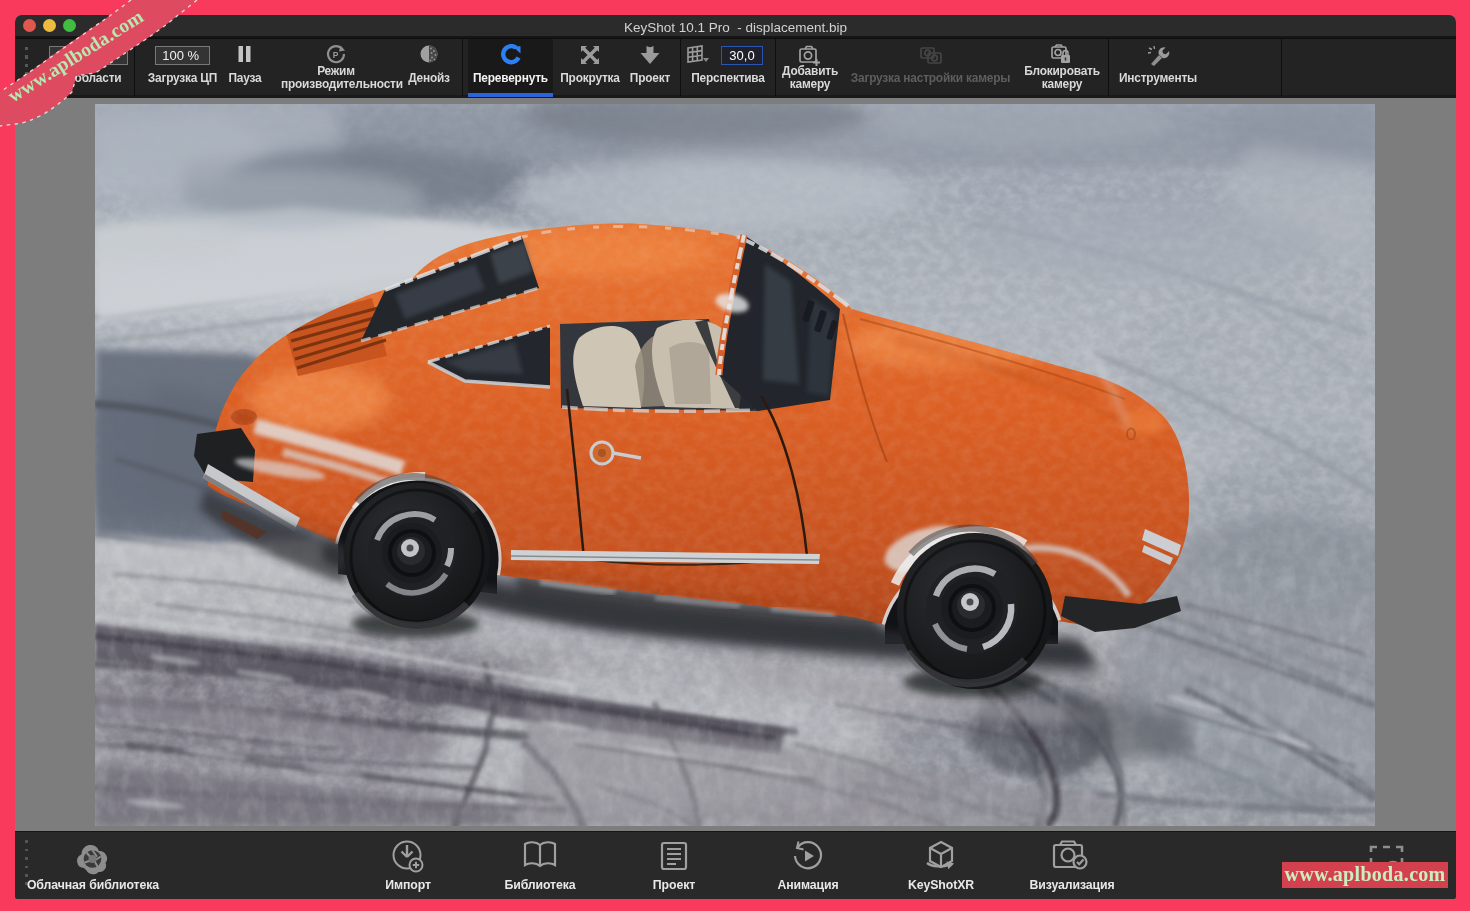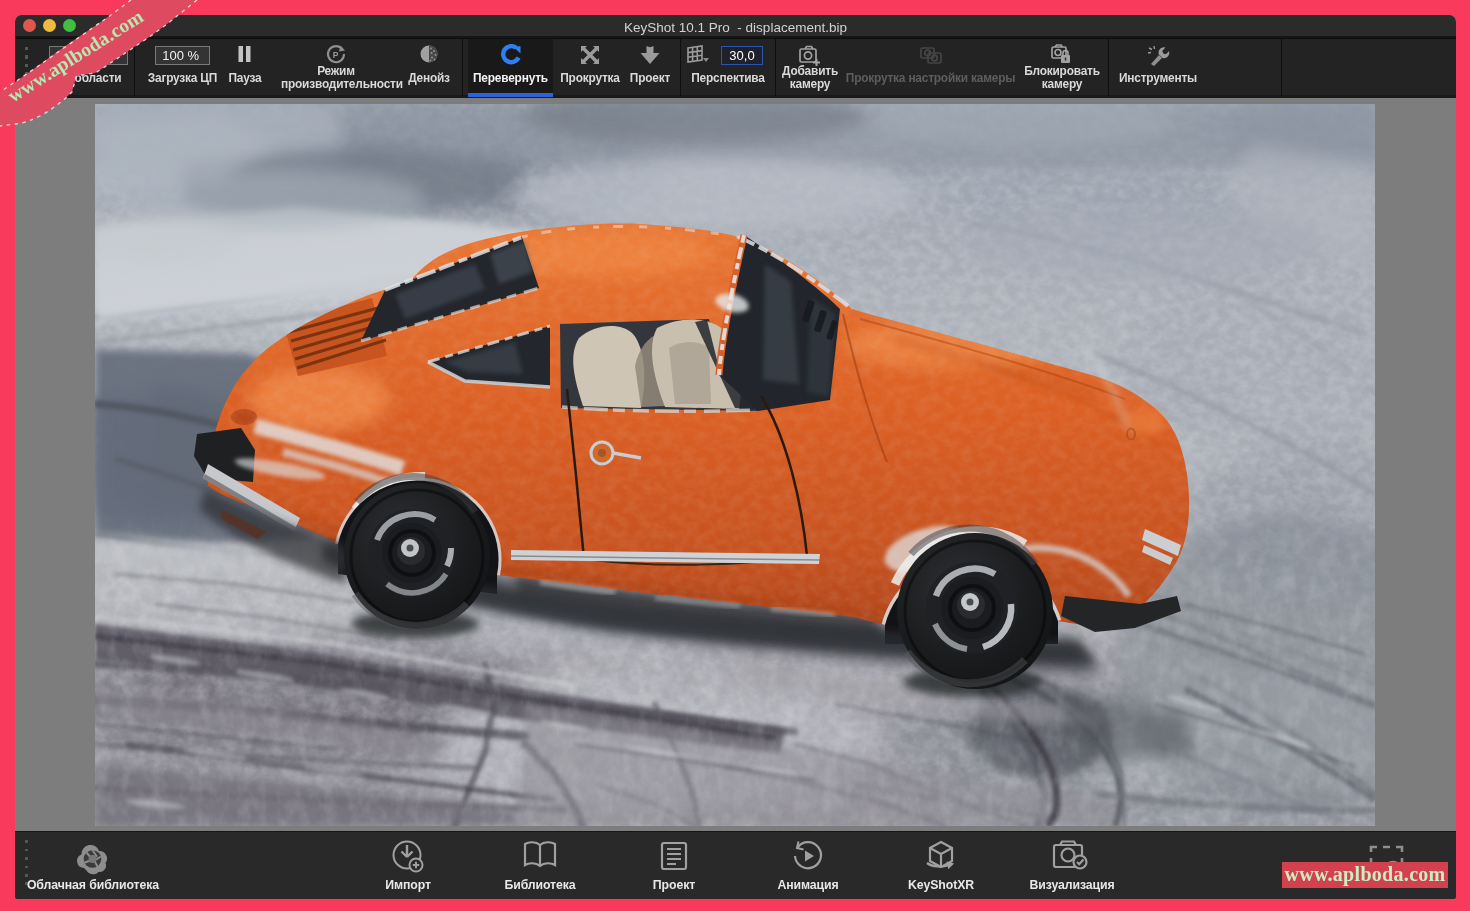--- a/index.html
+++ b/index.html
@@ -148,21 +148,21 @@
       </div>
       <div class="tbtn" style="left:823px; width:185px; color:#5e5e5e;">
         <svg width="26" height="24" viewBox="0 0 26 24">
           <g stroke="#454545" fill="none" stroke-width="1.7">
             <rect x="3" y="4" width="13" height="10" rx="1.5"></rect>
             <circle cx="9.5" cy="9" r="2.8"></circle>
             <rect x="10" y="9" width="13" height="10" rx="1.5"></rect>
             <circle cx="16.5" cy="14" r="2.8"></circle>
           </g>
         </svg>
-        <div class="lb1">Прокрутка настройки камеры</div>
+        <div class="lb1">Загрузка настройки камеры</div>
       </div>
       <div class="tbtn" style="left:993px; width:108px;">
         <svg width="26" height="24" viewBox="0 0 26 24">
           <g stroke="#a2a2a2" fill="none" stroke-width="1.7">
             <rect x="3" y="3" width="14" height="11" rx="1.5"></rect>
             <circle cx="9" cy="8.5" r="3"></circle>
             <path d="M6 3 L7.5 1 L12 1 L13.5 3"></path>
           </g>
           <rect x="12" y="11" width="9" height="8" rx="1" fill="#a2a2a2"></rect>
           <path d="M14 11 v-2 a2.5 2.5 0 0 1 5 0 V11" stroke="#a2a2a2" fill="none" stroke-width="1.6"></path>

